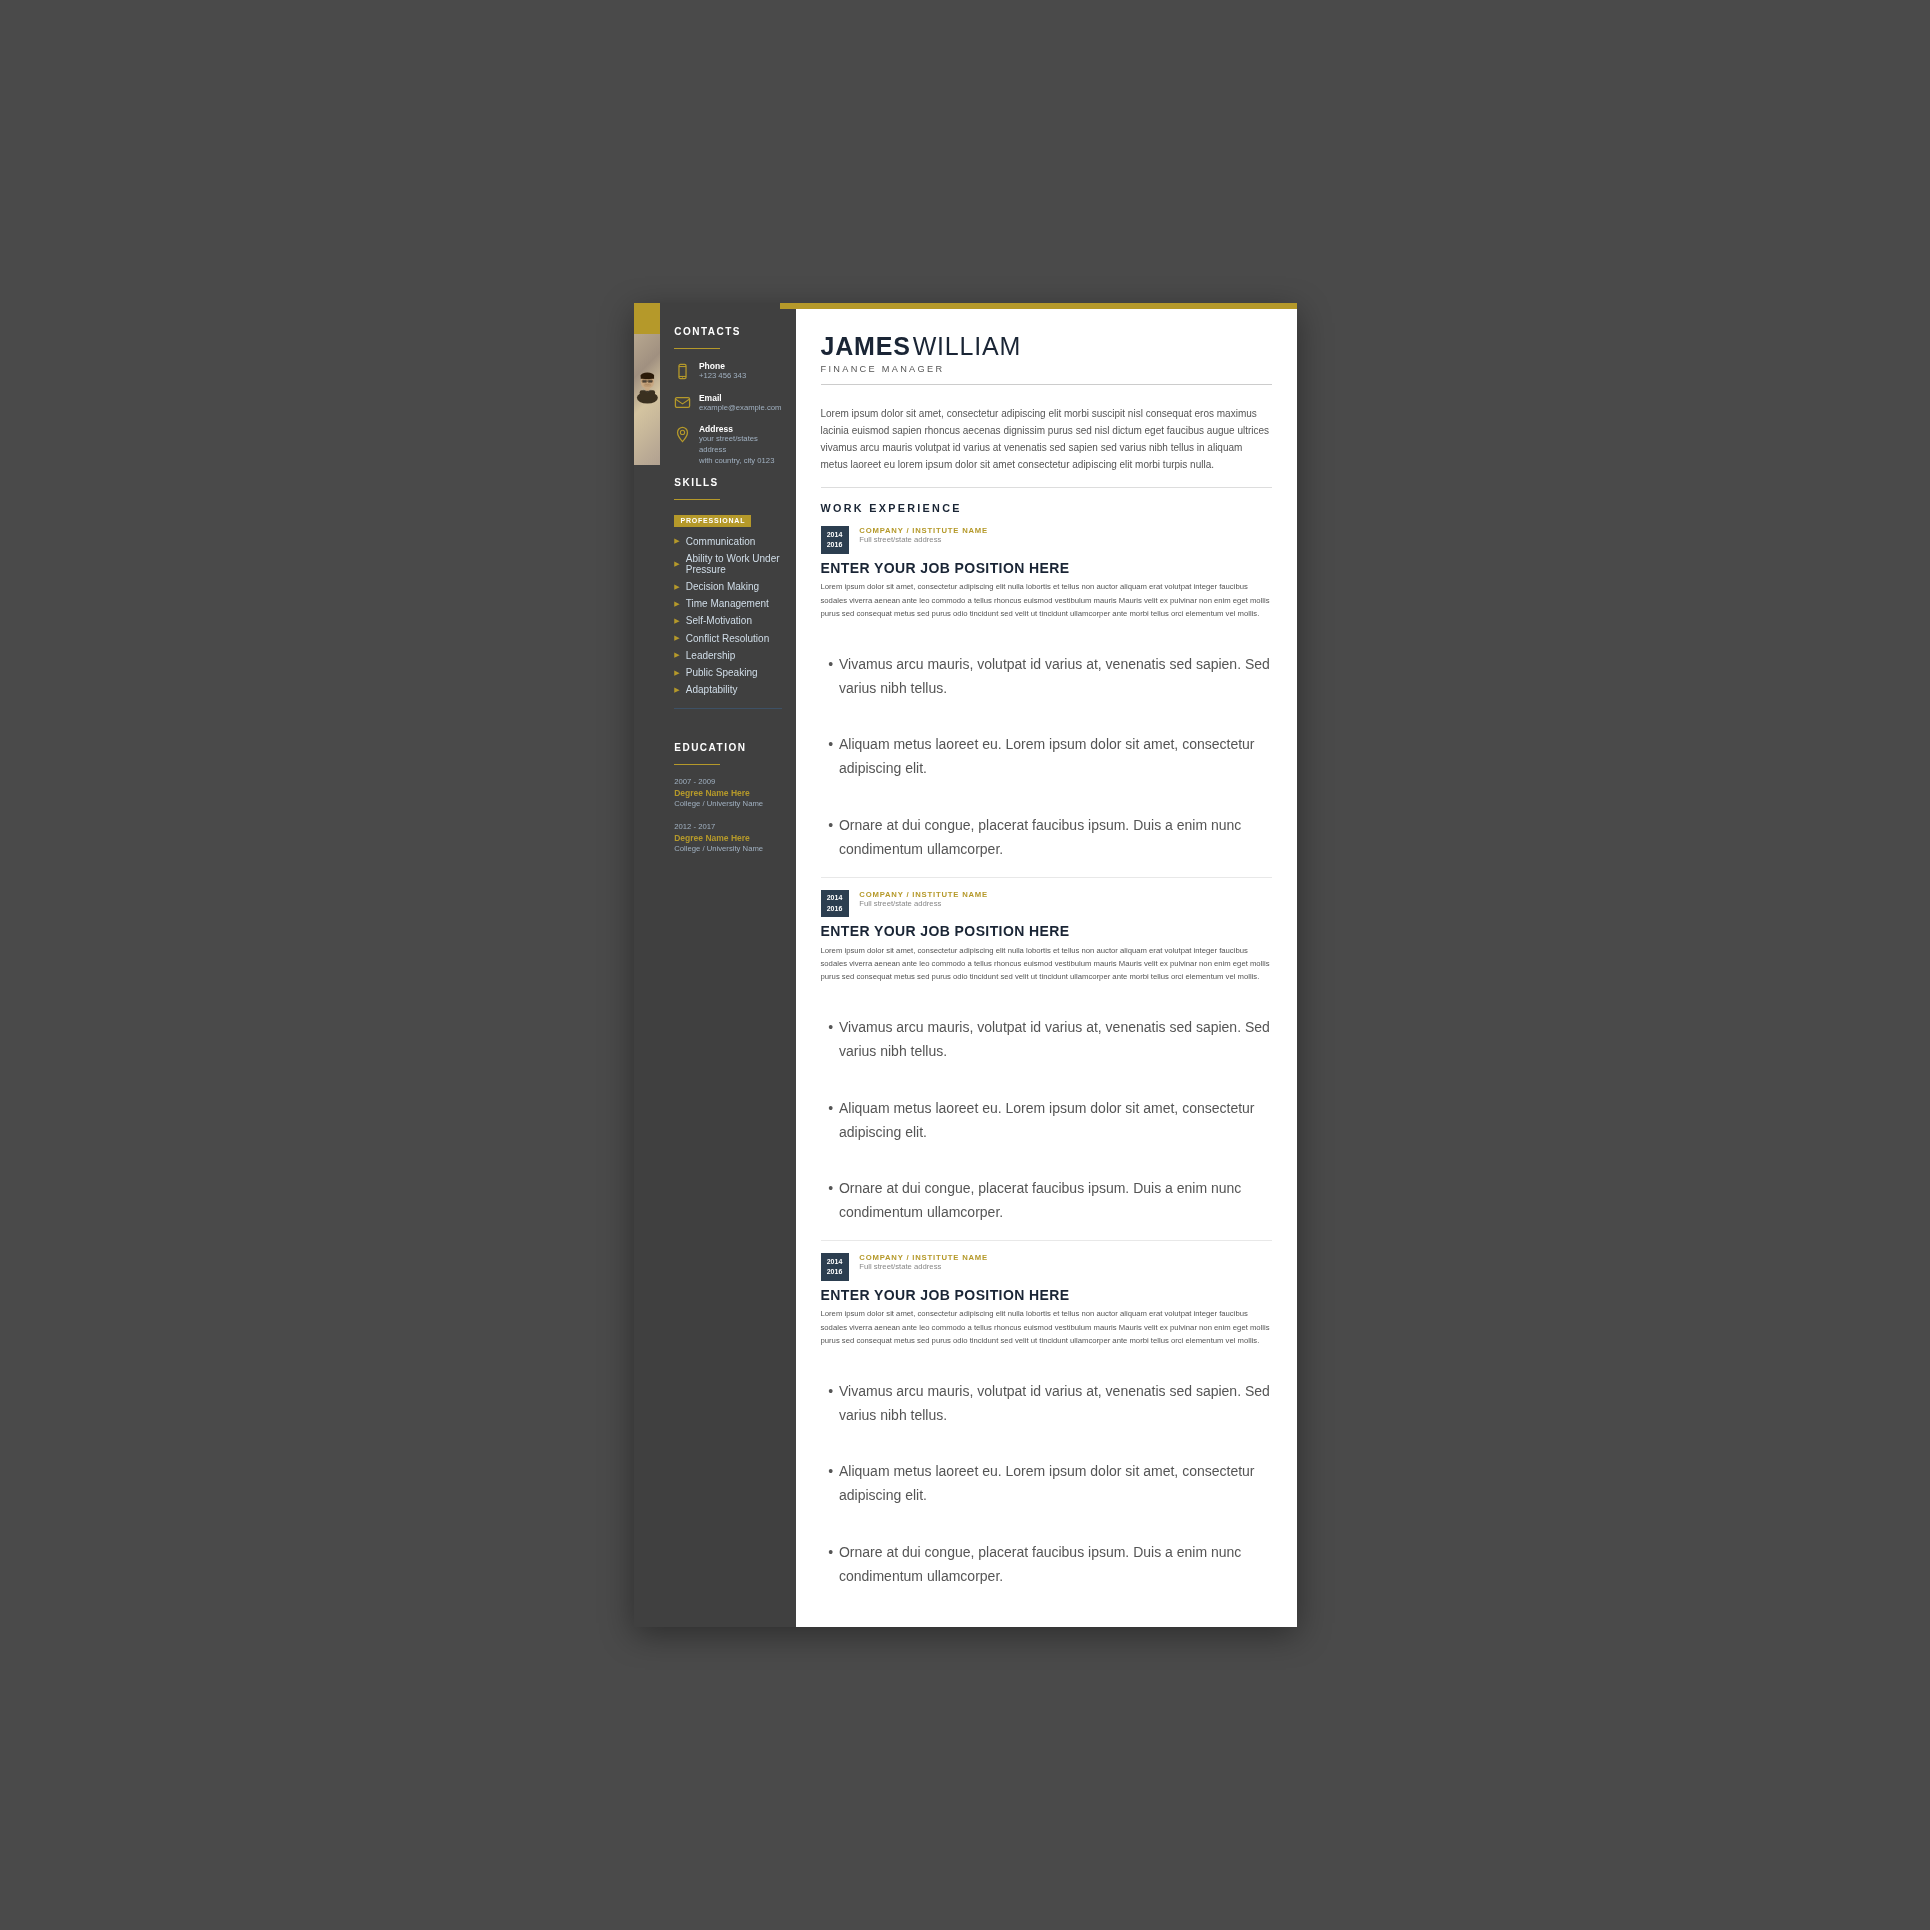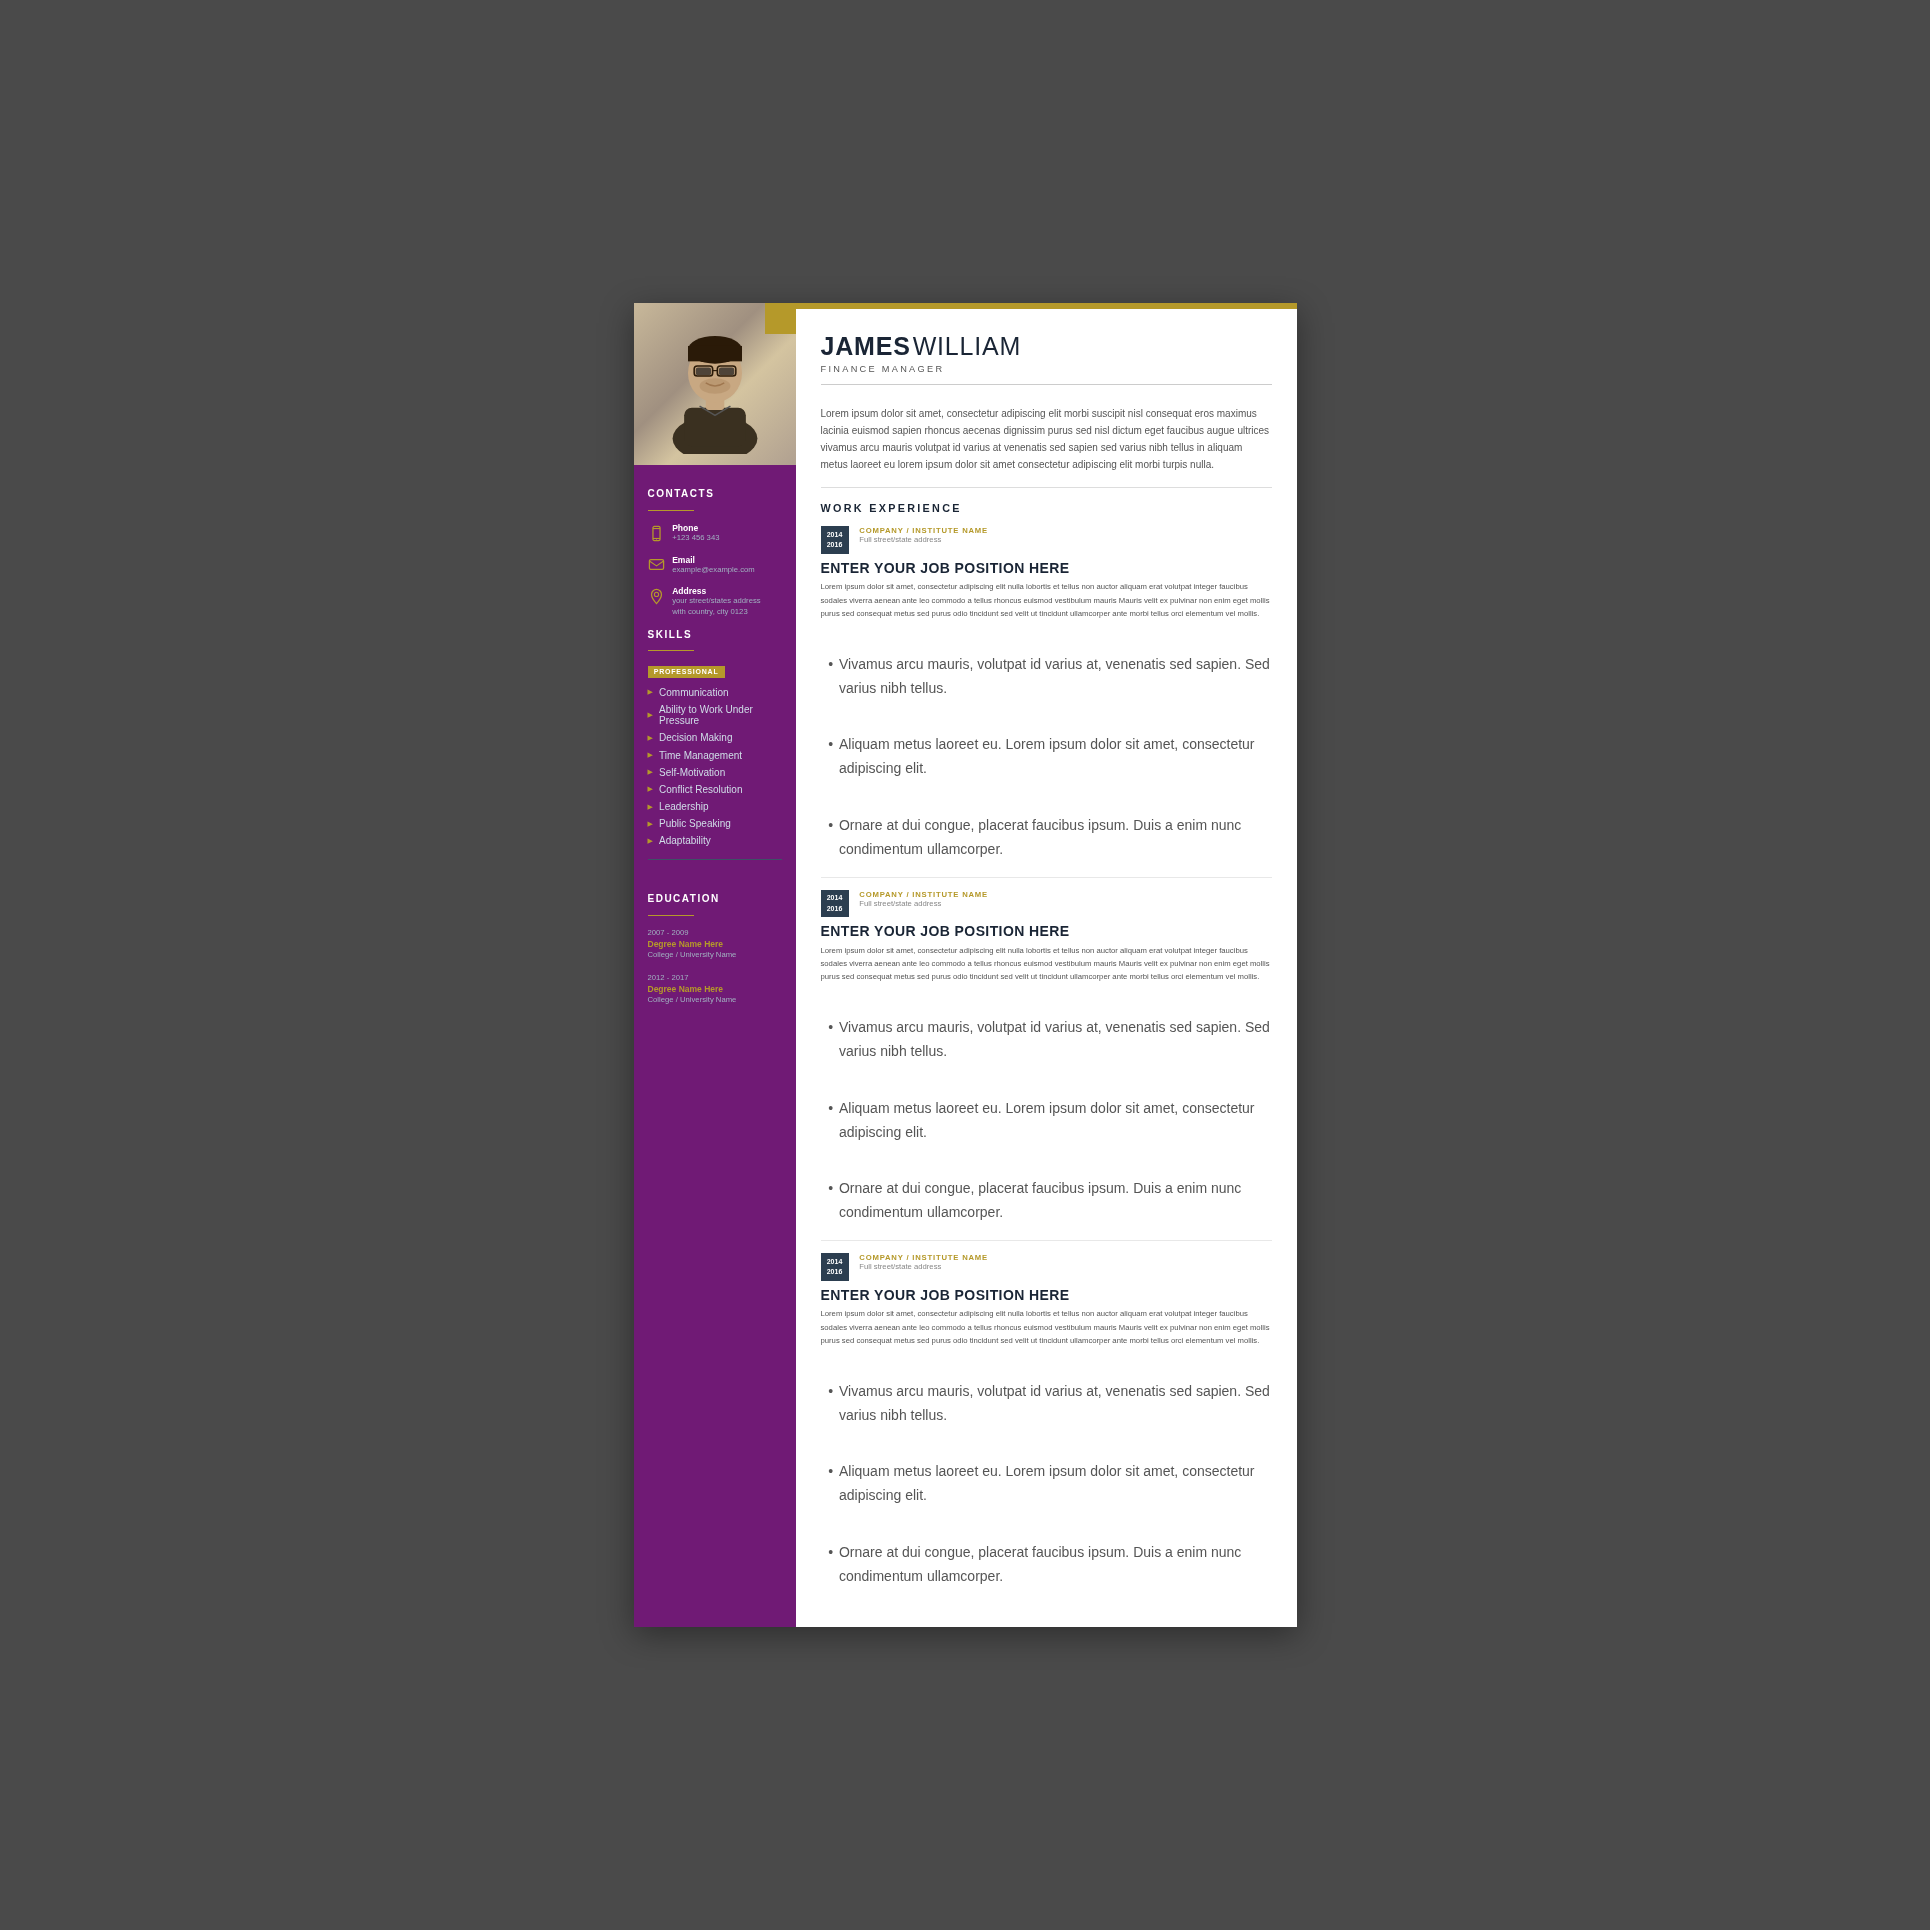--- a/index.html
+++ b/index.html
@@ -37,24 +37,23 @@
       right: 0;
       height: 6.2px;
       background: #b5992a;
       z-index: 10;
     }
 
     
     .sidebar {
       width: 162px;
       min-width: 162px;
-      background: #701a75;
+      background: #404040;
       color: #fff;
       display: flex;
-      flex-direction: column;
     }
 
     .sidebar-photo {
       width: 162px;
       height: 162px;
       background: #3d5166;
       overflow: hidden;
       position: relative;
     }
 

